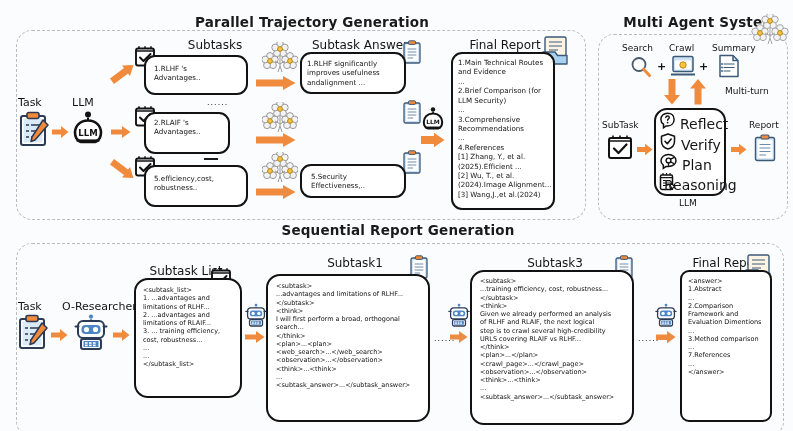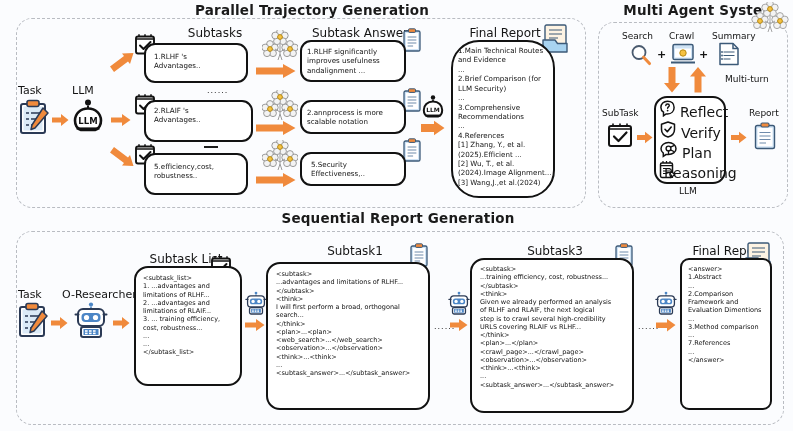--- a/index.html
+++ b/index.html
@@ -4,21 +4,21 @@
 <style>
   html,body{margin:0;padding:0;}
   body{
     width:793px;height:431px;
     background:#fbfcfe;
     font-family:"DejaVu Sans", sans-serif;
     color:#1c1c1c;
     overflow:hidden;
     position:relative;
   }
-  .canvas{position:absolute;inset:0;}
+  .canvas{position:absolute;inset:0;margin-top:12px;}
   .abs{position:absolute;}
 
   
   .sect-title{
     font-size:13.5px;font-weight:600;letter-spacing:.2px;color:#1a1a1a;
     white-space:nowrap;text-align:center;
   }
 
   
   .panel{
@@ -141,21 +141,21 @@
       <path d="M6 12.5l3.5 3.5L16.5 9" stroke="#121212" stroke-width="2" fill="none" stroke-linecap="round" stroke-linejoin="round"></path>
     </svg>
   </div>
 
   <div class="box" style="left:144px;top:43px;width:104px;height:40px;padding-top:7px;padding-left:8px;">
     <span class="ln">1.RLHF  's</span>
     <span class="ln">Advantages..</span>
   </div>
   <div class="dots" style="left:207px;top:86px;">......</div>
 
-  <div class="box" style="left:144px;top:100px;width:109px;height:42px;padding-left:8px;">
+  <div class="box" style="left:144px;top:100px;width:86px;height:42px;padding-left:8px;">
     <span class="ln">2.RLAIF  's</span>
     <span class="ln">Advantages..</span>
   </div>
   <div class="dash-sep" style="left:204px;top:146px;width:14px;"></div>
 
   <div class="box" style="left:144px;top:153px;width:104px;height:42px;padding-top:7px;padding-left:8px;">
     <span class="ln">5.efficiency,cost,</span>
     <span class="ln">robustness..</span>
   </div>
 
@@ -300,24 +300,20 @@
           <path d="M4.6 9h8.8M4.6 12h8.8M4.6 15h8.8M4.6 18h5.5"></path>
         </g>
     </svg>
   </div>
 
   <div class="box" style="left:300px;top:40px;width:106px;height:42px;padding-top:5px;">
     <span class="ln">1.RLHF significantly</span>
     <span class="ln">improves usefulness</span>
     <span class="ln">andalignment ...</span>
   </div>
-  <div class="box" style="left:300px;top:100px;width:106px;height:34px;padding-top:6px;">
-    <span class="ln">2.annprocess is more</span>
-    <span class="ln">scalable notation</span>
-  </div>
   <div class="box" style="left:300px;top:152px;width:106px;height:34px;padding-top:6px;padding-left:9px;">
     <span class="ln">5.Security</span>
     <span class="ln">Effectiveness,..</span>
   </div>
 
   <div class="ico" style="left:420px;top:95px;">
     <svg width="26" height="24" viewBox="0 0 26 24">
       <circle cx="13" cy="2.4" r="2.2" fill="#121212"></circle>
       <path d="M13 4.4v2" stroke="#121212" stroke-width="1.6"></path>
       <path d="M13 6.4c-5.6 0-9.2 3.9-9.2 8.5 0 2.8 1.4 5.6 4.2 6.7h10c2.8-1.1 4.2-3.9 4.2-6.7 0-4.6-3.6-8.5-9.2-8.5z" fill="#ffffff" stroke="#121212" stroke-width="2"></path>
@@ -337,21 +333,21 @@
   <div class="ico" style="left:541px;top:24px;">
     <svg width="28" height="30" viewBox="0 0 28 30">
       <rect x="4" y="1" width="21" height="26" rx="1.5" fill="#fdf3e3" stroke="#3c5a78" stroke-width="1.4"></rect>
       <g stroke="#3c5a78" stroke-width="1.2">
           <path d="M8 6h13M8 10h13M8 14h9"></path>
         </g>
       <path d="M2 16h12l2.5 3.5H26V28H2z" fill="#a8d3f0" stroke="#3c5a78" stroke-width="1.4" stroke-linejoin="round"></path>
     </svg>
   </div>
 
-  <div class="box" style="left:451px;top:40px;width:104px;height:158px;padding:4px 5px;border-radius:28px;">
+  <div class="box" style="left:451px;top:40px;width:104px;height:158px;padding:4px 5px;">
     <span class="ln">1.Main Technical Routes</span>
     <span class="ln">and Evidence</span>
     <span class="ln">...</span>
     <span class="ln">2.Brief Comparison (for</span>
     <span class="ln">LLM Security)</span>
     <span class="ln">...</span>
     <span class="ln">3.Comprehensive</span>
     <span class="ln">Recommendations</span>
     <span class="ln">...</span>
     <span class="ln">4.References</span>

